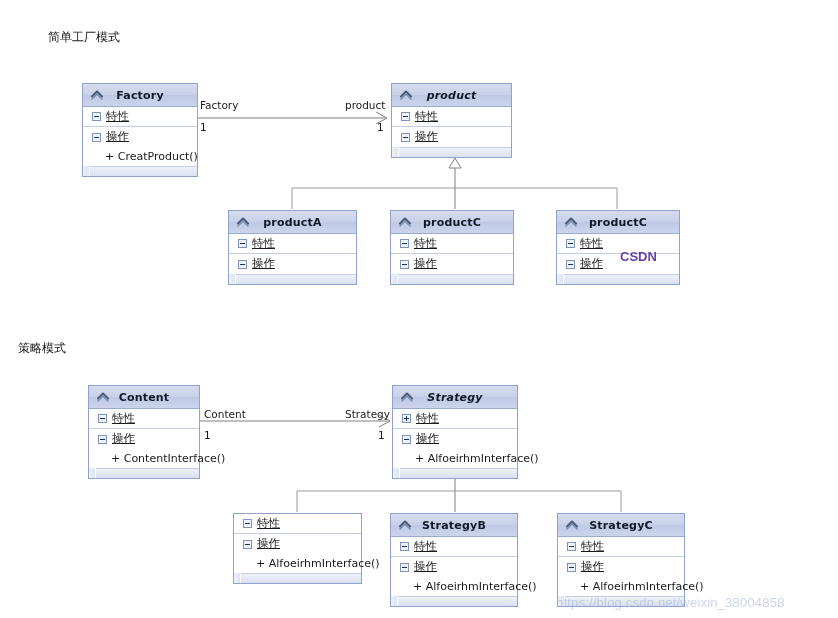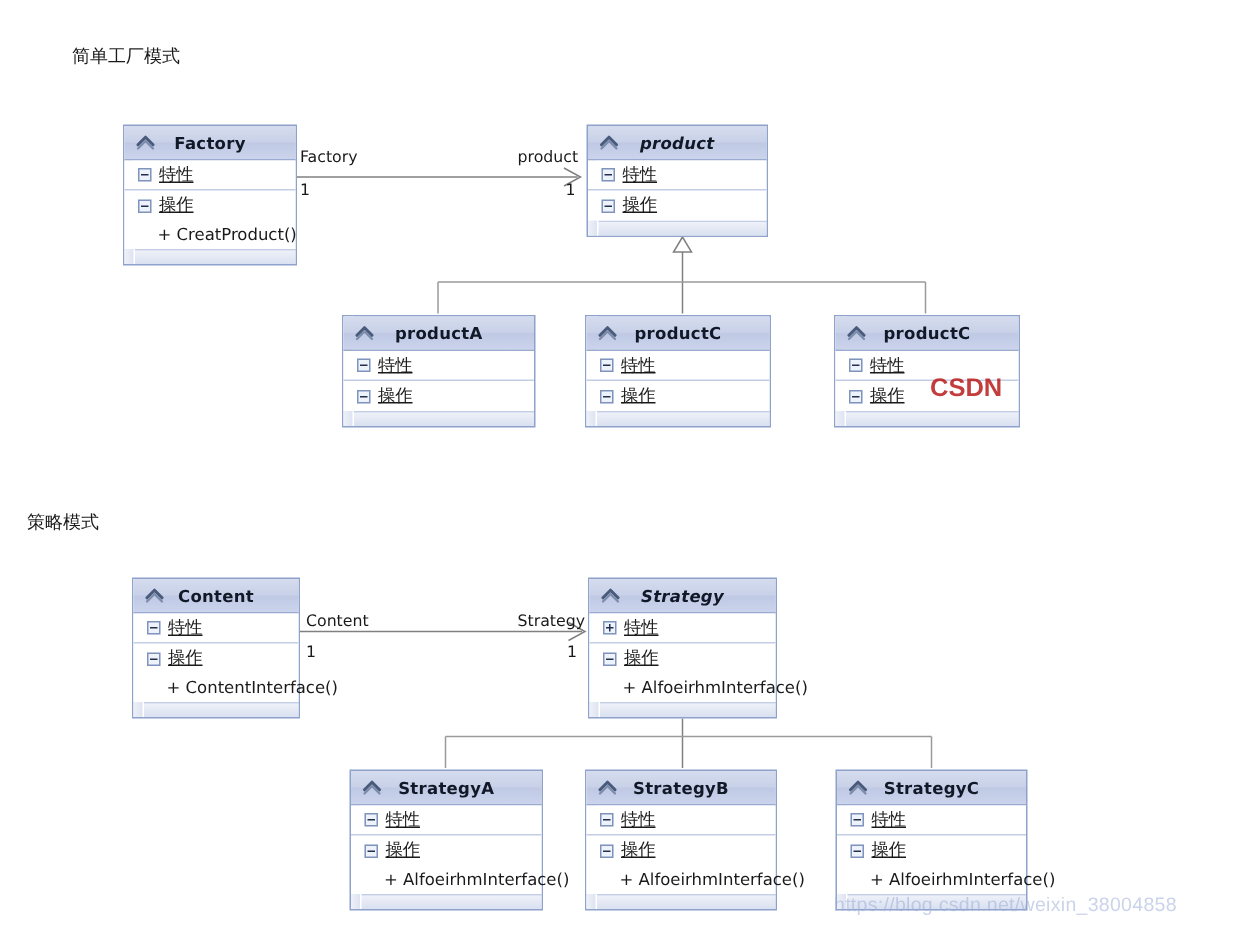--- a/index.html
+++ b/index.html
@@ -123,22 +123,22 @@
     color:#9fb0d8;
     opacity:.55;
     font-size:13px;
     white-space:nowrap;
     font-family:"Liberation Sans","DejaVu Sans",sans-serif;
     letter-spacing:.2px;
     pointer-events:none;
   }
   .wm-badge{
     position:absolute;
-    color:#b91c1c;
-    font-size:17px;
+    color:#4c1d95;
+    font-size:13px;
     font-weight:bold;
     opacity:.85;
     pointer-events:none;
     font-family:"Liberation Sans",sans-serif;
     text-align:right;
   }
   svg.lines{position:absolute;left:0;top:0;width:838px;height:618px;pointer-events:none;}
 </style>
 </head>
 <body>
@@ -337,27 +337,20 @@
     <div class="uml-footer"></div>
   </div>
 
   <div class="edge-label" style="left:204px;top:408px;">Content</div>
   <div class="edge-label" style="left:204px;top:429px;">1</div>
   <div class="edge-label" style="left:345px;top:408px;">Strategy</div>
   <div class="edge-label" style="left:378px;top:429px;">1</div>
 
   <div class="uml" style="left:233px;top:513px;width:129px;">
     <div class="gutter"></div>
-    <div class="uml-header">
-      <svg class="chevron" viewBox="0 0 14 14">
-        <path d="M2,8.5 L7,3.5 L12,8.5" fill="none" stroke="#4a5a7a" stroke-width="2.1" stroke-linecap="round" stroke-linejoin="round"></path>
-        <path d="M2,11 L7,6 L12,11" fill="none" stroke="#7c8cab" stroke-width="1.5" stroke-linecap="round" stroke-linejoin="round"></path>
-      </svg>
-      <span class="uml-title">StrategyA</span>
-    </div>
     <div class="uml-body">
       <div class="uml-row">
         <span class="expander"></span>
         <span class="row-label">特性</span>
       </div>
       <div class="uml-row no-border">
         <span class="expander"></span>
         <span class="row-label">操作</span>
       </div>
       <div class="uml-member">+ AlfoeirhmInterface()</div>

